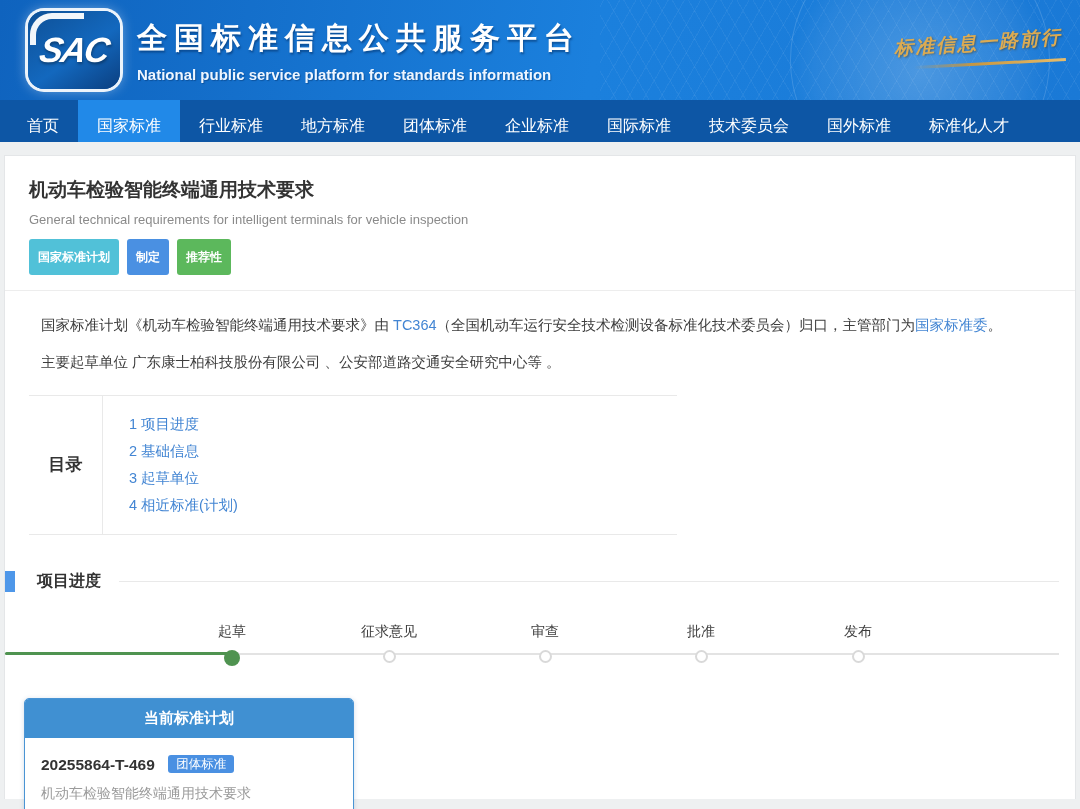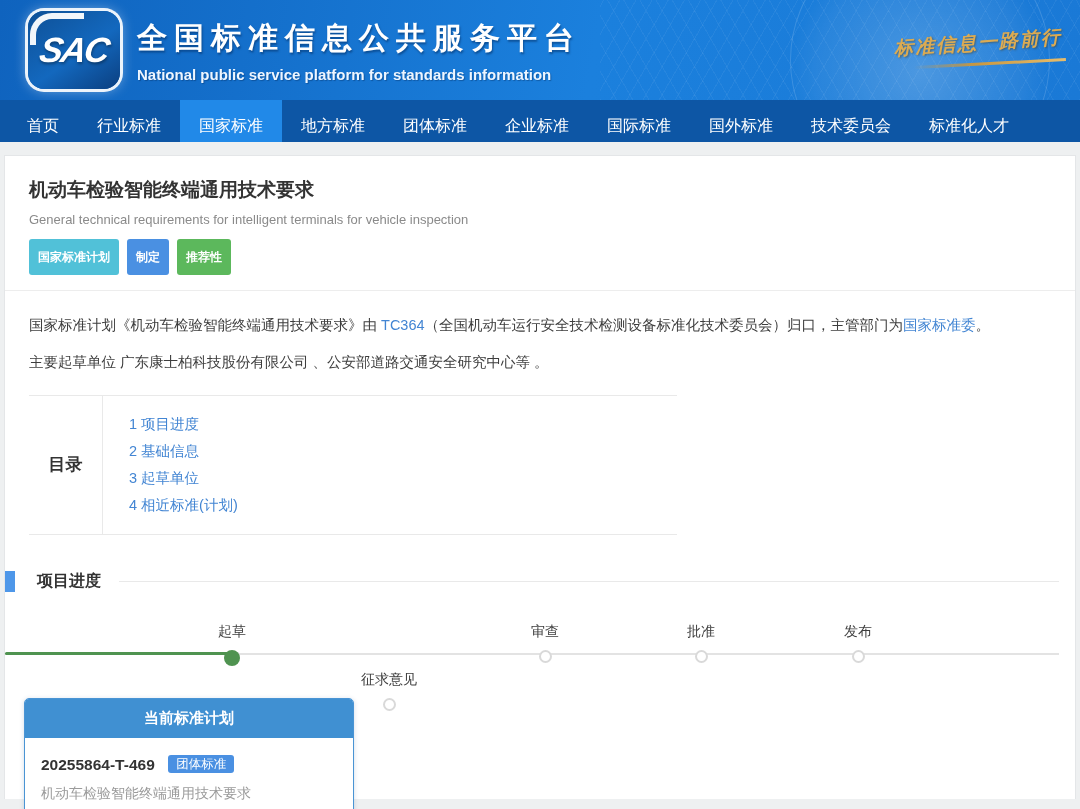--- a/index.html
+++ b/index.html
@@ -84,21 +84,21 @@
   .head-block { padding:21px 24px 0; }
   .standard-title { font-size:19px; font-weight:bold; color:#333; }
   .standard-en { font-size:13px; color:#8a8a8a; margin-top:9px; }
   .badges { display:flex; gap:8px; margin-top:12px; padding-bottom:15px; }
   .badge {
     color:#fff; font-size:12px; font-weight:bold;
     padding:12px 9px; border-radius:3px; line-height:1;
   }
   .divider { height:1px; background:#ededed; }
   .intro { padding:9px 24px 0; font-size:14.5px; color:#3d3d3d; }
-  .intro p { margin:15px 0; line-height:1.5; }
+  .intro p { margin:15px 12px; line-height:1.5; }
   .link { color:#4285d3; text-decoration:none; cursor:pointer; }
   
   .toc {
     margin:21px 0 0 24px; width:648px; display:flex;
     border-top:1px solid #e9e9e9; border-bottom:1px solid #e9e9e9;
   }
   .toc-label {
     width:74px; display:flex; align-items:center; justify-content:center;
     font-size:17px; font-weight:bold; color:#333;
     border-right:1px solid #e9e9e9;
@@ -114,21 +114,21 @@
   .timeline { position:relative; height:52px; margin-top:25px; }
   .timeline-track {
     position:absolute; top:36px; left:0; width:1054px; height:2px; background:#e3e3e3;
   }
   .timeline-progress {
     position:absolute; top:35px; left:0; width:228px; height:3px;
     background:#4f9350; border-radius:2px;
   }
   .step { position:absolute; top:6px; transform:translateX(-50%); text-align:right; }
   .step:nth-of-type(3){ left:227px; }
-  .step:nth-of-type(4){ left:384px;margin-top:48px; }
+  .step:nth-of-type(4){ left:384px; }
   .step:nth-of-type(5){ left:540px; }
   .step:nth-of-type(6){ left:696px; }
   .step:nth-of-type(7){ left:853px; }
   .step-label { font-size:14px; color:#3d3d3d; margin-bottom:9px; white-space:nowrap; }
   .step-dot {
     width:13px; height:13px; border-radius:50%; margin:0 auto;
     background:#fff; border:2px solid #d9d9d9;
   }
   .step.active .step-dot { width:16px; height:16px; background:#4f9350; border:none; }
   
@@ -161,28 +161,28 @@
   <div class="banner-titles">
     <div class="platform-title">全国标准信息公共服务平台</div>
     <div class="platform-subtitle">National public service platform  for standards information</div>
   </div>
   <div class="slogan">标准信息一路前行</div>
   <div class="slogan-line"></div>
 </div>
 
 <div class="nav">
   <div class="nav-item">首页</div>
+  <div class="nav-item active">国家标准</div>
   <div class="nav-item">行业标准</div>
-  <div class="nav-item active">国家标准</div>
   <div class="nav-item">地方标准</div>
   <div class="nav-item">团体标准</div>
   <div class="nav-item">企业标准</div>
   <div class="nav-item">国际标准</div>
+  <div class="nav-item">技术委员会</div>
   <div class="nav-item">国外标准</div>
-  <div class="nav-item">技术委员会</div>
   <div class="nav-item">标准化人才</div>
 </div>
 
 <div class="panel">
 
   <div class="head-block">
     <div class="standard-title">机动车检验智能终端通用技术要求</div>
     <div class="standard-en">General technical requirements for intelligent terminals for vehicle inspection</div>
     <div class="badges">
       <span class="badge" style="background-color: rgb(81, 193, 216);">国家标准计划</span>

